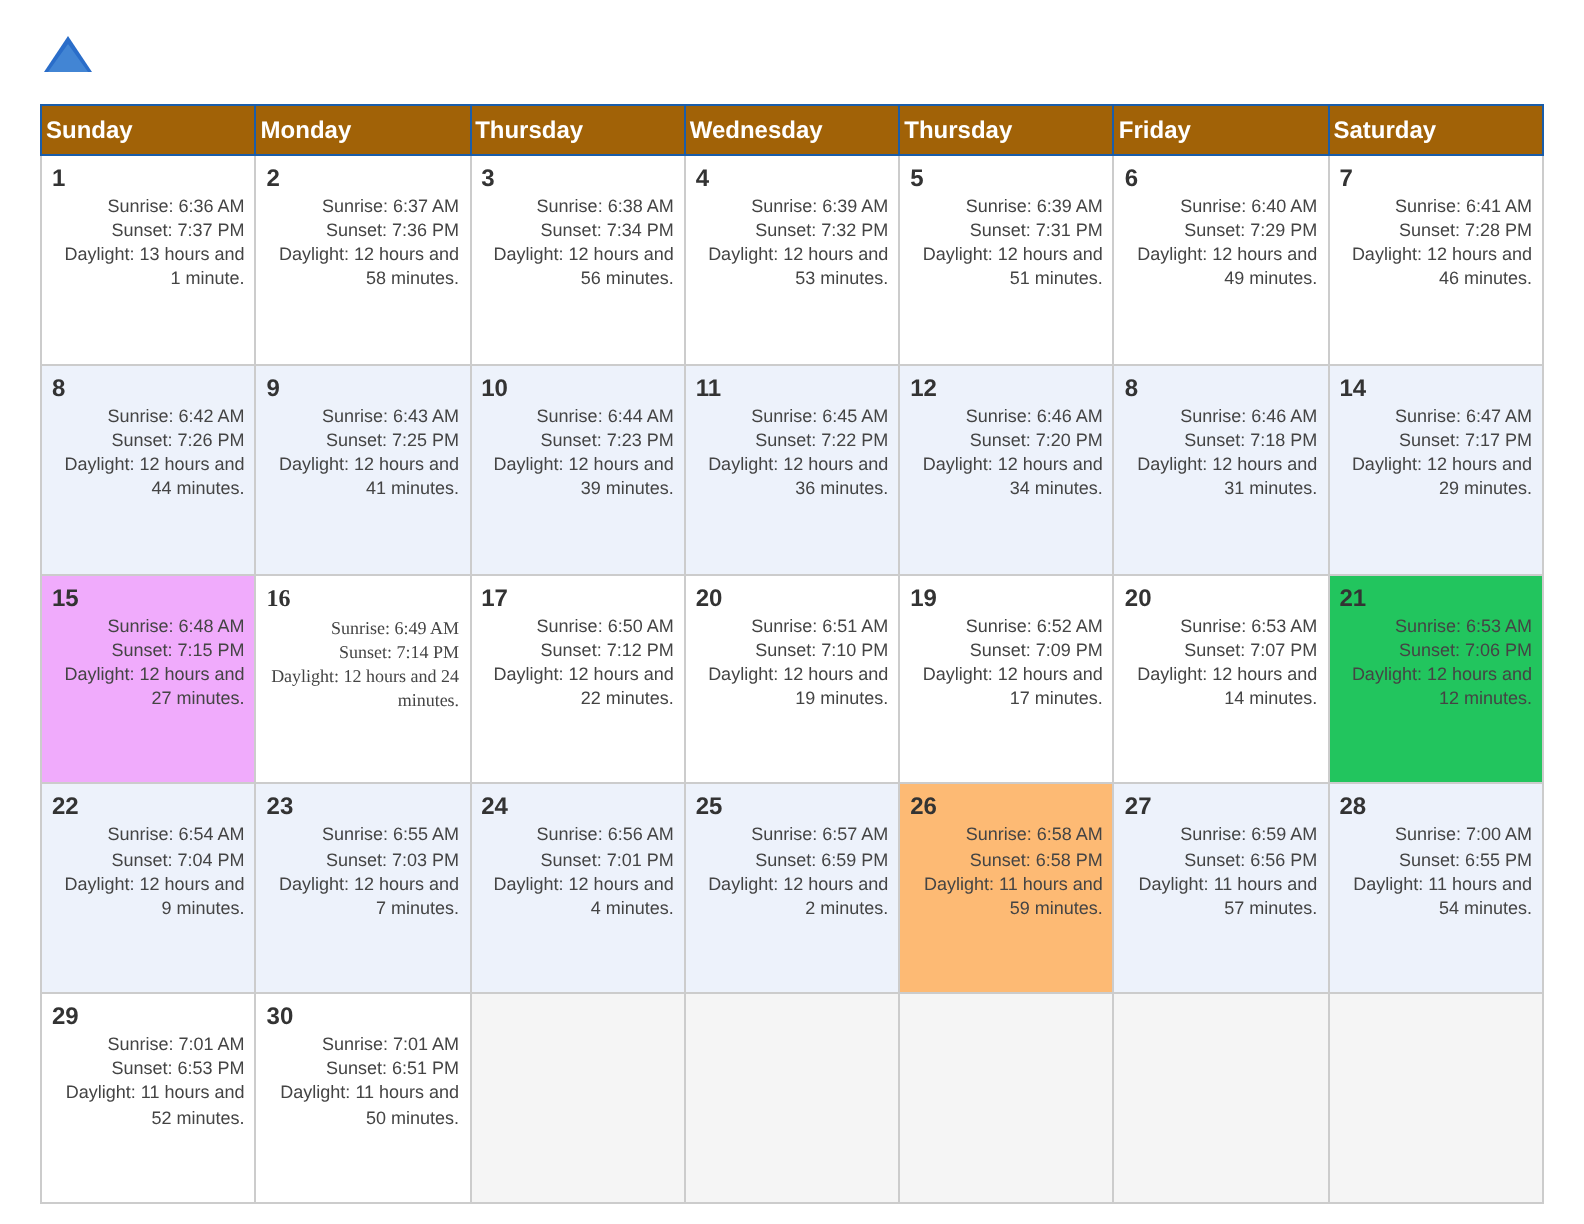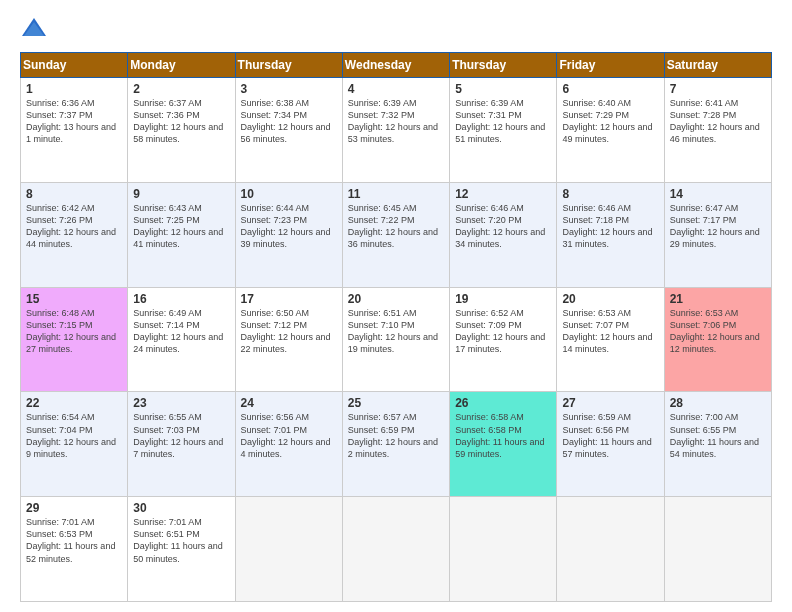--- a/index.html
+++ b/index.html
@@ -89,20 +89,21 @@
       font-size: 12px;
       font-weight: bold;
       color: #333;
       display: block;
       margin-bottom: 1px;
     }
     .day-info {
       font-size: 9px;
       color: #444;
       line-height: 1.35;
+      text-align: right;
     }
   </style>
 </head>
 <body>
 
 <div class="page">
   <div class="header">
     <div class="logo">
       <svg class="logo-icon" viewBox="0 0 28 28">
         <polygon points="14,2 26,20 2,20" fill="#2a6dc9"></polygon>
@@ -189,41 +190,41 @@
           <td style="background: rgb(237, 242, 251);">
             <span class="day-num">14</span>
             <div class="day-info">Sunrise: 6:47 AM<br>Sunset: 7:17 PM<br>Daylight: 12 hours and 29 minutes.</div>
           </td>
         </tr>
         <tr>
           <td style="background: #f0abfc;">
             <span class="day-num">15</span>
             <div class="day-info">Sunrise: 6:48 AM<br>Sunset: 7:15 PM<br>Daylight: 12 hours and 27 minutes.</div>
           </td>
-          <td style="background: rgb(255, 255, 255);">
+          <td style="background: rgb(255, 255, 255); font-family: Liberation Serif, serif;">
             <span class="day-num">16</span>
             <div class="day-info">Sunrise: 6:49 AM<br>Sunset: 7:14 PM<br>Daylight: 12 hours and 24 minutes.</div>
           </td>
           <td style="background: rgb(255, 255, 255);">
             <span class="day-num">17</span>
             <div class="day-info">Sunrise: 6:50 AM<br>Sunset: 7:12 PM<br>Daylight: 12 hours and 22 minutes.</div>
           </td>
           <td style="background: rgb(255, 255, 255);">
             <span class="day-num">20</span>
             <div class="day-info">Sunrise: 6:51 AM<br>Sunset: 7:10 PM<br>Daylight: 12 hours and 19 minutes.</div>
           </td>
           <td style="background: rgb(255, 255, 255);">
             <span class="day-num">19</span>
             <div class="day-info">Sunrise: 6:52 AM<br>Sunset: 7:09 PM<br>Daylight: 12 hours and 17 minutes.</div>
           </td>
           <td style="background: rgb(255, 255, 255);">
             <span class="day-num">20</span>
             <div class="day-info">Sunrise: 6:53 AM<br>Sunset: 7:07 PM<br>Daylight: 12 hours and 14 minutes.</div>
           </td>
-          <td style="background: #fca5a5;">
+          <td style="background: #22c55e;">
             <span class="day-num">21</span>
             <div class="day-info">Sunrise: 6:53 AM<br>Sunset: 7:06 PM<br>Daylight: 12 hours and 12 minutes.</div>
           </td>
         </tr>
         <tr>
           <td style="background: rgb(237, 242, 251);">
             <span class="day-num">22</span>
             <div class="day-info">Sunrise: 6:54 AM<br>Sunset: 7:04 PM<br>Daylight: 12 hours and 9 minutes.</div>
           </td>
           <td style="background: rgb(237, 242, 251);">
@@ -231,21 +232,21 @@
             <div class="day-info">Sunrise: 6:55 AM<br>Sunset: 7:03 PM<br>Daylight: 12 hours and 7 minutes.</div>
           </td>
           <td style="background: rgb(237, 242, 251);">
             <span class="day-num">24</span>
             <div class="day-info">Sunrise: 6:56 AM<br>Sunset: 7:01 PM<br>Daylight: 12 hours and 4 minutes.</div>
           </td>
           <td style="background: rgb(237, 242, 251);">
             <span class="day-num">25</span>
             <div class="day-info">Sunrise: 6:57 AM<br>Sunset: 6:59 PM<br>Daylight: 12 hours and 2 minutes.</div>
           </td>
-          <td style="background: #5eead4; margin-left: 32px;">
+          <td style="background: #fdba74; margin-left: 32px;">
             <span class="day-num">26</span>
             <div class="day-info">Sunrise: 6:58 AM<br>Sunset: 6:58 PM<br>Daylight: 11 hours and 59 minutes.</div>
           </td>
           <td style="background: rgb(237, 242, 251);">
             <span class="day-num">27</span>
             <div class="day-info">Sunrise: 6:59 AM<br>Sunset: 6:56 PM<br>Daylight: 11 hours and 57 minutes.</div>
           </td>
           <td style="background: rgb(237, 242, 251); margin-left: 31px;">
             <span class="day-num">28</span>
             <div class="day-info">Sunrise: 7:00 AM<br>Sunset: 6:55 PM<br>Daylight: 11 hours and 54 minutes.</div>

